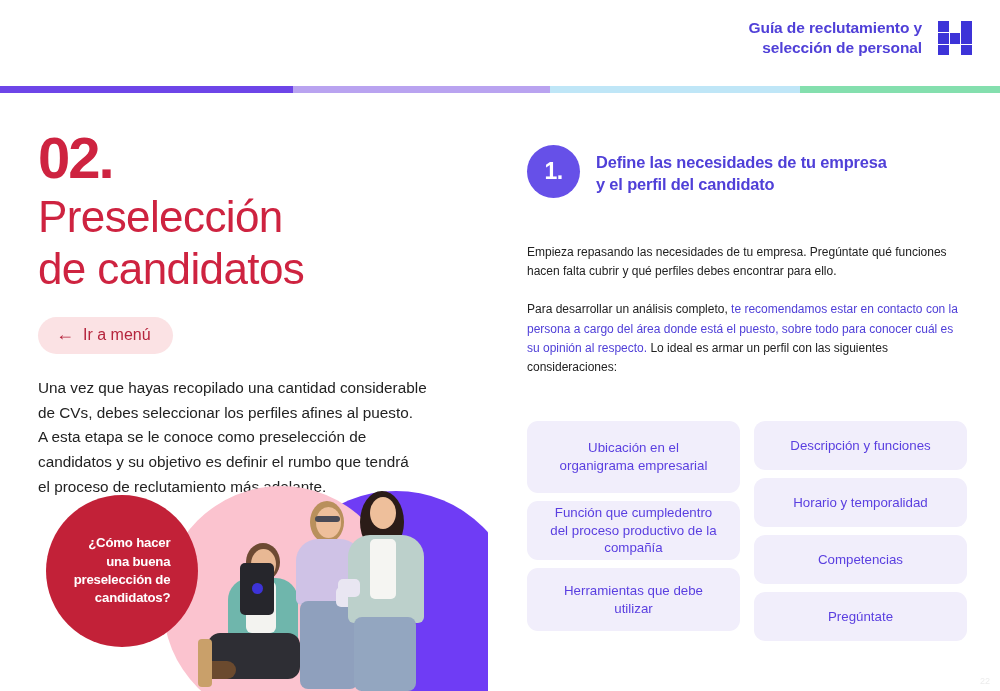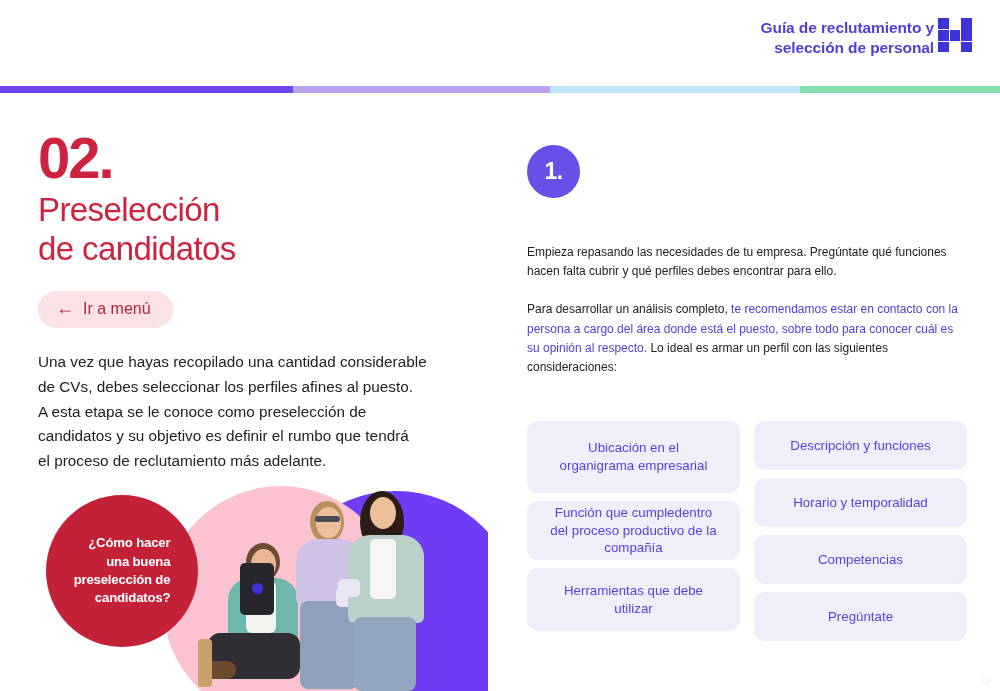--- a/index.html
+++ b/index.html
@@ -22,21 +22,22 @@
     position: absolute;
     top: 0; left: 0;
     width: 1000px;
     height: 88px;
   }
   .brand-block {
     position: absolute;
     right: 28px;
     top: 18px;
     display: flex;
-    gap: 4px;
+    align-items: center;
+    gap: 16px;
   }
   .brand-title {
     text-align: right;
     font-size: 15.5px;
     line-height: 1.32;
     font-weight: 700;
     color: #5040d8;
     letter-spacing: -0.1px;
     white-space: pre-line;
   }
@@ -78,21 +79,21 @@
   }
   .section-number {
     font-size: 58px;
     font-weight: 800;
     color: #ce2340;
     line-height: 0.95;
     letter-spacing: -2px;
     margin: 0;
   }
   .section-title {
-    font-size: 33px;
+    font-size: 44px;
     font-weight: 500;
     color: #ce2340;
     line-height: 1.18;
     letter-spacing: -0.6px;
     margin: 6px 0 0 0;
     white-space: pre-line;
   }
   .menu-pill {
     display: inline-flex;
     align-items: center;
@@ -349,20 +350,22 @@
   <div class="hero-circle circle-red"></div>
   <div class="circle-caption">¿Cómo hacer
 una buena
 preselección de
 candidatos?</div>
 </div>
 
 <div class="right-col">
   <div class="step-head">
     <div class="step-badge">1.</div>
+    <h2 class="step-heading">Define las necesidades de tu empresa
+y el perfil del candidato</h2>
   </div>
   <p class="right-paragraph">Empieza repasando las necesidades de tu empresa. Pregúntate qué funciones hacen falta cubrir y qué perfiles debes encontrar para ello.</p>
   <p class="right-paragraph second"><span>Para desarrollar un análisis completo, </span><span class="hl-purple">te recomendamos estar en contacto con la persona a cargo del área donde está el puesto, sobre todo para conocer cuál es su opinión al respecto.</span><span> Lo ideal es armar un perfil con las siguientes consideraciones:</span></p>
 </div>
 
 <div class="card-grid">
   <div class="card-col col-left">
     <div class="info-card c1">Ubicación en el
 organigrama empresarial</div>
     <div class="info-card c2">Función que cumpledentro

